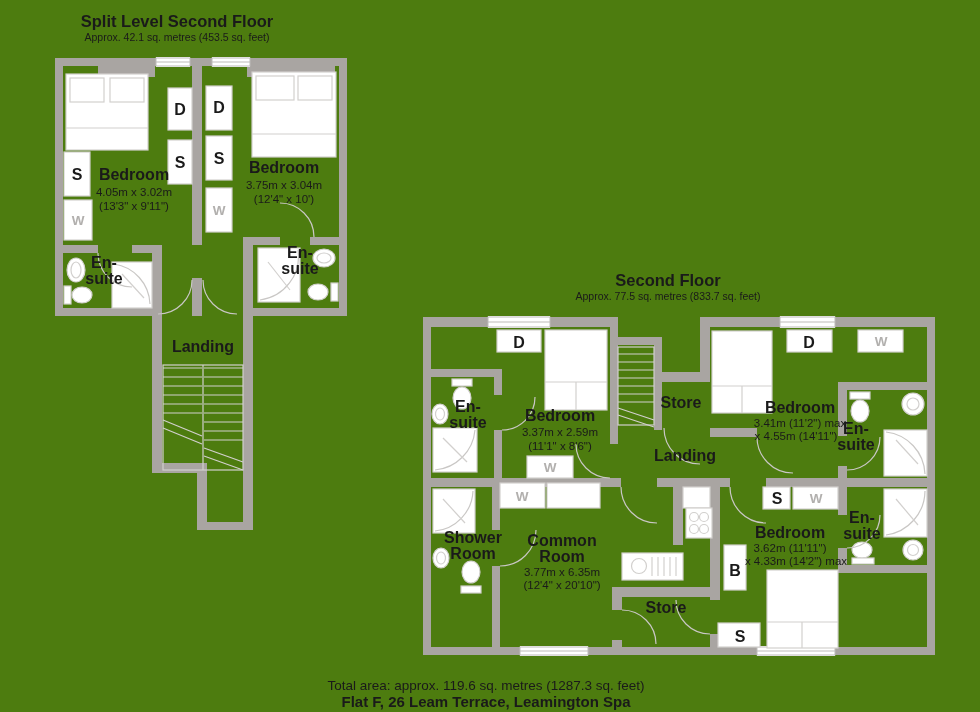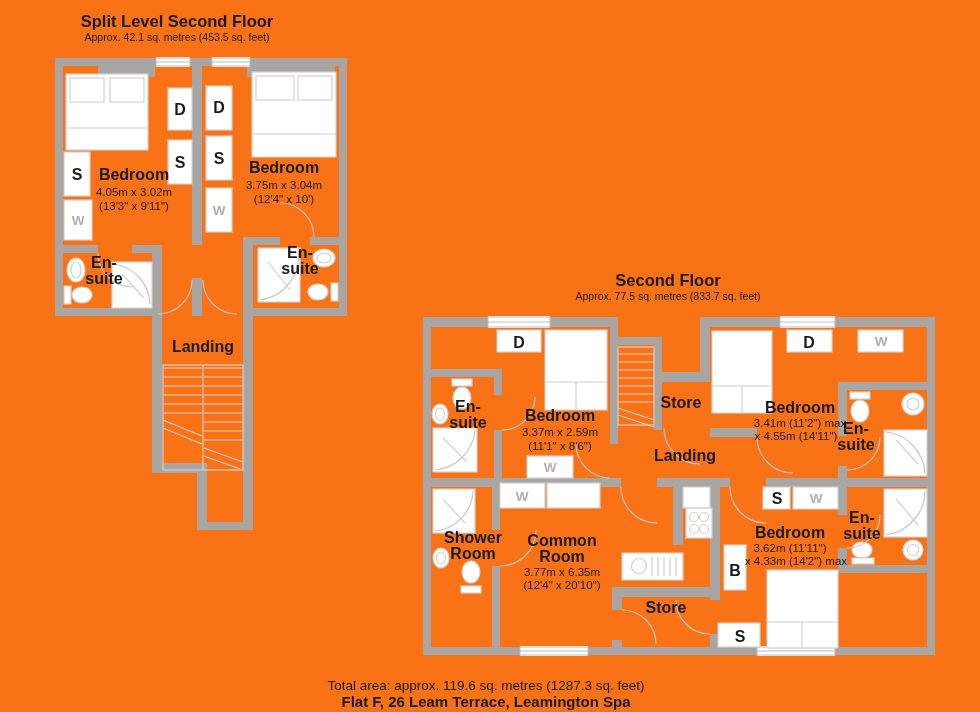--- a/index.html
+++ b/index.html
@@ -1,16 +1,16 @@
 <!DOCTYPE html>
 <html><head>
 <meta charset="utf-8">
 <style>
   html,body{margin:0;padding:0;background:#ffffff;}
-  #stage{position:relative;width:980px;height:712px;background:#f97316;overflow:hidden;}
+  #stage{position:relative;width:980px;height:712px;background:#4d7c0f;overflow:hidden;}
   svg text{font-family:"Liberation Sans","DejaVu Sans",sans-serif;fill:#1a1a1a;}
   .t-title{font-size:16.5px;font-weight:700;text-anchor:middle;}
   .t-sub{font-size:10.5px;font-weight:400;text-anchor:middle;}
   .t-room{font-size:16px;font-weight:700;text-anchor:middle;}
   .t-dim{font-size:11.5px;font-weight:400;text-anchor:middle;}
   .t-letter{font-size:16px;font-weight:700;text-anchor:middle;}
   .t-letter-gray{font-size:13.5px;font-weight:700;text-anchor:middle;fill:#b2b0ae;}
   .t-footer1{font-size:13.5px;font-weight:400;text-anchor:middle;}
   .t-footer2{font-size:15px;font-weight:700;text-anchor:middle;}
   .wall{fill:#a9a5a2;}

